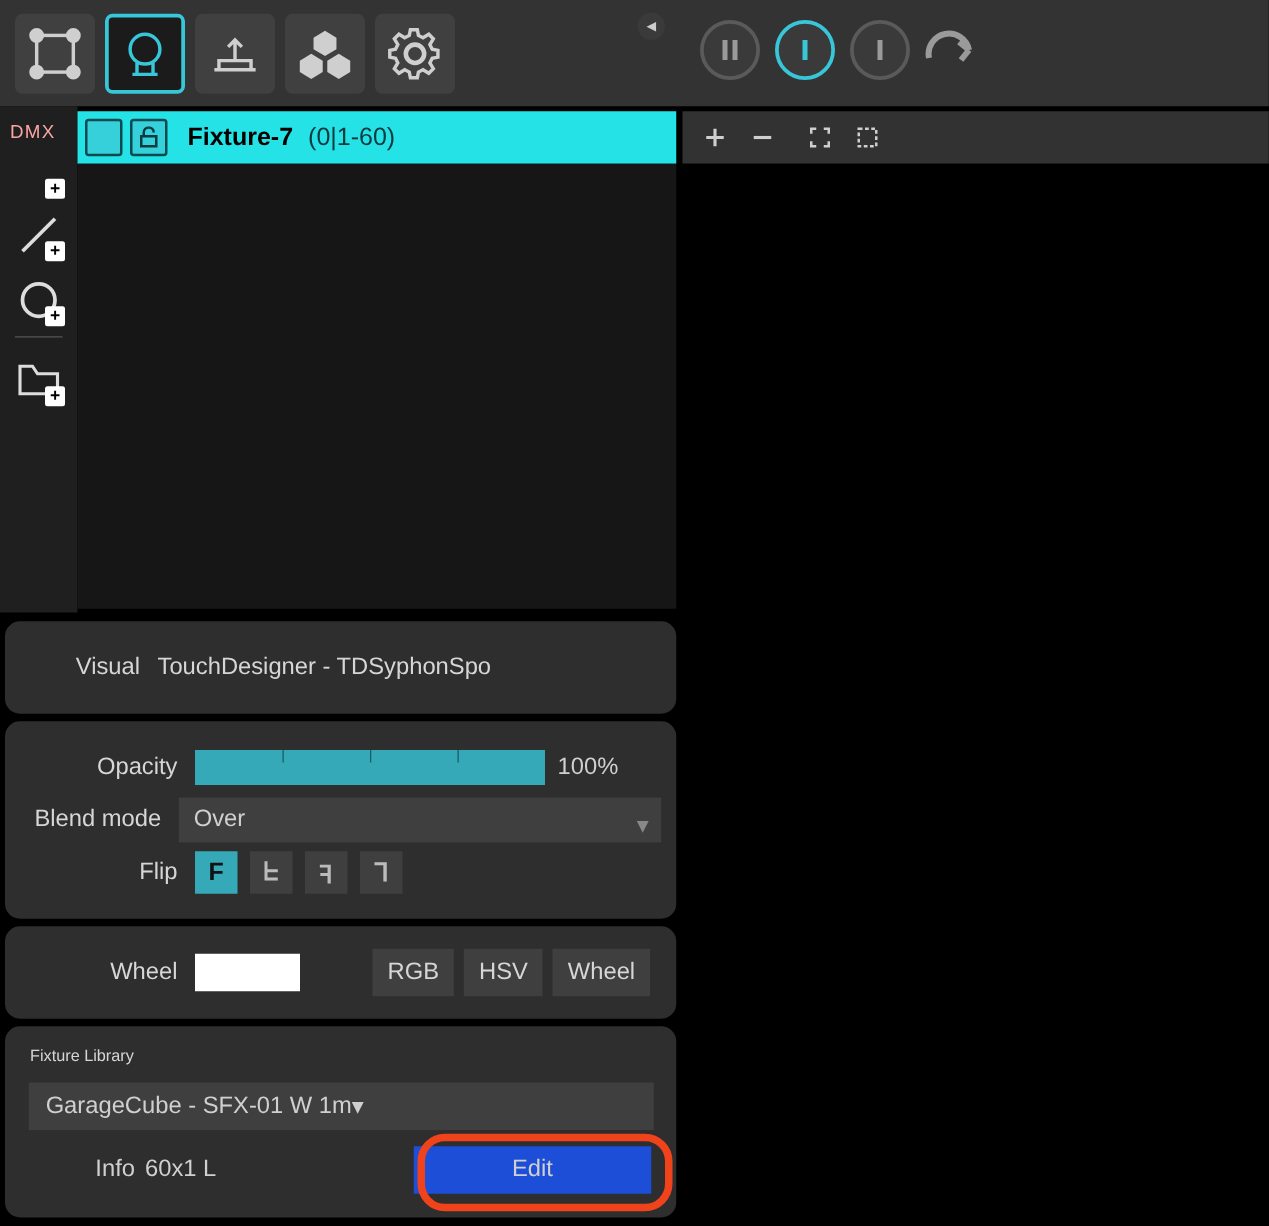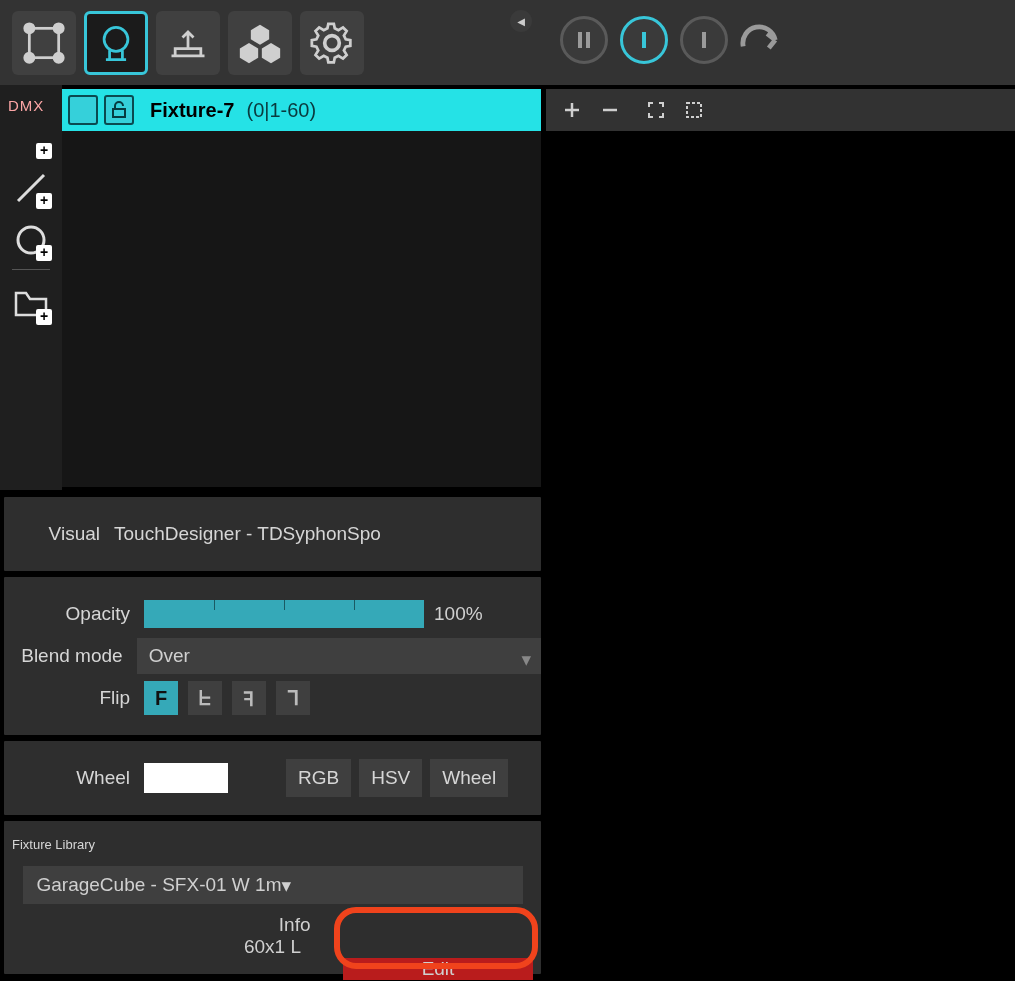--- a/index.html
+++ b/index.html
@@ -114,22 +114,22 @@
   .viewport{
     position:absolute; left:546px; top:131px; width:469px; height:850px;
     background:#000;
   }
 
   
   .inspector{
     position:absolute; left:4px; top:497px; width:537px;
   }
   .panel{
-    background:#2e2e2e; border-radius:1px; margin-bottom:6px;
-    padding:16px 0;
+    background:#2e2e2e; border-radius:12px; margin-bottom:6px;
+    padding:16px 12px;
   }
   .row{display:flex; align-items:center; height:42px;}
   .lbl{width:140px; text-align:right; padding-right:14px; font-size:19px; color:#d6d6d6;}
   .val{font-size:19px; color:#d6d6d6;}
   .slider{
     width:280px; height:28px; background:#35a9b8; position:relative; margin-right:10px;
   }
   .slider .tick{position:absolute; top:0; width:1px; height:10px; background:#1a5a63;}
   .pct{font-size:19px;}
   .select{
@@ -147,25 +147,25 @@
   .color-swatch{width:84px; height:30px; background:#ffffff;}
   .mode-btn{
     height:38px; padding:0 12px; background:#3f3f3f; font-size:19px; color:#d6d6d6;
     display:flex; align-items:center; margin-left:8px;
   }
   .lib-title{font-size:13px; color:#d6d6d6; margin-bottom:14px; margin-left:8px;}
   .lib-select{
     width:500px; height:38px; background:#3f3f3f; display:flex; align-items:center;
     padding:0 14px; position:relative; font-size:19px; margin:0 auto 10px;
   }
-  .info-row{display:flex; align-items:center; height:44px; padding:0 8px;flex-direction:column;}
+  .info-row{display:flex; align-items:center; height:44px; padding:0 8px;}
   .info-lbl{width:92px; text-align:right; font-size:19px; padding-right:8px;}
   .info-val{font-size:19px;}
   .edit-btn{
-    margin-left:auto; width:190px; height:38px; background:#b91c1c;
+    margin-left:auto; width:190px; height:38px; background:#1d4ed8;
     display:flex;align-items:center;justify-content:center; font-size:19px;
   }
   .highlight-ring{
     position:absolute; border:6px solid #f0431c; border-radius:22px;
     pointer-events:none;
   }
 </style>
 </head>
 <body>
 

